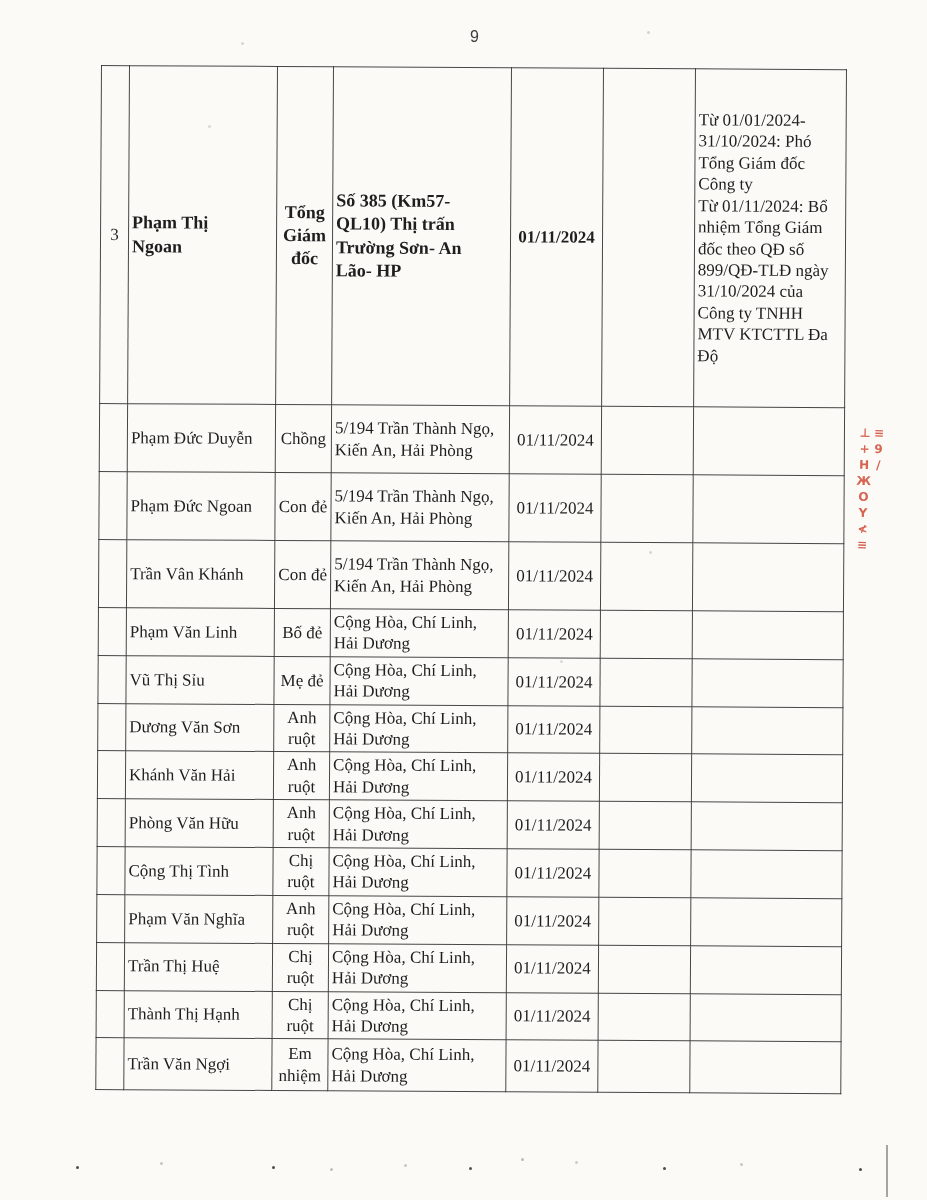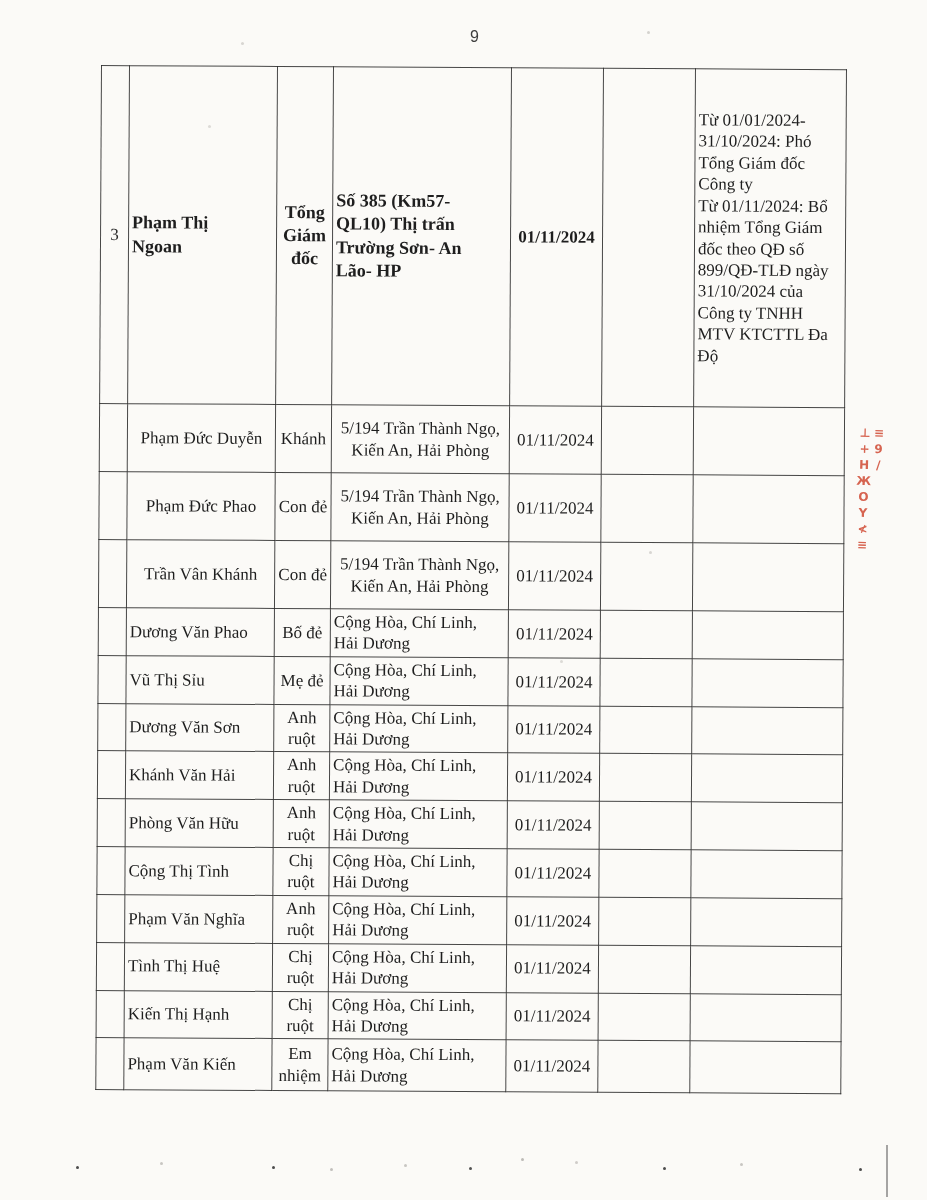--- a/index.html
+++ b/index.html
@@ -51,21 +51,21 @@
   col.c1 { width: 28px; }
   col.c2 { width: 148px; }
   col.c3 { width: 56px; }
   col.c4 { width: 178px; }
   col.c5 { width: 92px; }
   col.c6 { width: 92px; }
   col.c7 { width: 151px; }
 
   
   tr.r-tall  td { height: 333px; }
-  tr.r-3line td { height: 63px; text-align: center; }
+  tr.r-3line td { height: 63px; }
   tr.r-2line td { height: 42px; }
   tr.r-last  td { height: 47px; }
 
   .c-stt  { text-align: center; font-size: 16px; color: #2a2a2a; }
   .c-name { text-align: left; padding-left: 5px; }
   .c-rel  { text-align: center; padding: 2px 1px; }
   .c-addr { text-align: left; padding-left: 4px; padding-right: 2px; }
   .c-date { text-align: center; padding: 0; }
   .c-note {
     text-align: left;
@@ -160,47 +160,47 @@
           <td class="c-rel">Tổng Giám đốc</td>
           <td class="c-addr">Số 385 (Km57-QL10) Thị trấn Trường Sơn- An Lão- HP</td>
           <td class="c-date">01/11/2024</td>
           <td class="c-extra"></td>
           <td class="c-note">Từ 01/01/2024-31/10/2024: Phó Tổng Giám đốc Công ty
 Từ 01/11/2024: Bổ nhiệm Tổng Giám đốc theo QĐ số 899/QĐ-TLĐ ngày 31/10/2024 của Công ty TNHH MTV KTCTTL Đa Độ</td>
         </tr>
         <tr class="r-3line">
           <td class="c-stt"></td>
           <td class="c-name">Phạm Đức Duyễn</td>
-          <td class="c-rel">Khánh</td>
+          <td class="c-rel">Chồng</td>
           <td class="c-addr">5/194 Trần Thành Ngọ, Kiến An, Hải Phòng</td>
           <td class="c-date">01/11/2024</td>
           <td class="c-extra"></td>
           <td class="c-note"></td>
         </tr>
         <tr class="r-3line">
           <td class="c-stt"></td>
-          <td class="c-name">Phạm Đức Phao</td>
+          <td class="c-name">Phạm Đức Ngoan</td>
           <td class="c-rel">Con đẻ</td>
           <td class="c-addr">5/194 Trần Thành Ngọ, Kiến An, Hải Phòng</td>
           <td class="c-date">01/11/2024</td>
           <td class="c-extra"></td>
           <td class="c-note"></td>
         </tr>
         <tr class="r-3line">
           <td class="c-stt"></td>
           <td class="c-name">Trần Vân Khánh</td>
           <td class="c-rel">Con đẻ</td>
           <td class="c-addr">5/194 Trần Thành Ngọ, Kiến An, Hải Phòng</td>
           <td class="c-date">01/11/2024</td>
           <td class="c-extra"></td>
           <td class="c-note"></td>
         </tr>
         <tr class="r-2line">
           <td class="c-stt"></td>
-          <td class="c-name">Dương Văn Phao</td>
+          <td class="c-name">Phạm Văn Linh</td>
           <td class="c-rel">Bố đẻ</td>
           <td class="c-addr">Cộng Hòa, Chí Linh, Hải Dương</td>
           <td class="c-date">01/11/2024</td>
           <td class="c-extra"></td>
           <td class="c-note"></td>
         </tr>
         <tr class="r-2line">
           <td class="c-stt"></td>
           <td class="c-name">Vũ Thị Sỉu</td>
           <td class="c-rel">Mẹ đẻ</td>
@@ -249,39 +249,39 @@
           <td class="c-stt"></td>
           <td class="c-name">Phạm Văn Nghĩa</td>
           <td class="c-rel">Anh ruột</td>
           <td class="c-addr">Cộng Hòa, Chí Linh, Hải Dương</td>
           <td class="c-date">01/11/2024</td>
           <td class="c-extra"></td>
           <td class="c-note"></td>
         </tr>
         <tr class="r-2line">
           <td class="c-stt"></td>
-          <td class="c-name">Tình Thị Huệ</td>
+          <td class="c-name">Trần Thị Huệ</td>
           <td class="c-rel">Chị ruột</td>
           <td class="c-addr">Cộng Hòa, Chí Linh, Hải Dương</td>
           <td class="c-date">01/11/2024</td>
           <td class="c-extra"></td>
           <td class="c-note"></td>
         </tr>
         <tr class="r-2line">
           <td class="c-stt"></td>
-          <td class="c-name">Kiến Thị Hạnh</td>
+          <td class="c-name">Thành Thị Hạnh</td>
           <td class="c-rel">Chị ruột</td>
           <td class="c-addr">Cộng Hòa, Chí Linh, Hải Dương</td>
           <td class="c-date">01/11/2024</td>
           <td class="c-extra"></td>
           <td class="c-note"></td>
         </tr>
         <tr class="r-last">
           <td class="c-stt"></td>
-          <td class="c-name">Phạm Văn Kiến</td>
+          <td class="c-name">Trần Văn Ngợi</td>
           <td class="c-rel">Em nhiệm</td>
           <td class="c-addr">Cộng Hòa, Chí Linh, Hải Dương</td>
           <td class="c-date">01/11/2024</td>
           <td class="c-extra"></td>
           <td class="c-note"></td>
         </tr>
       </tbody>
     </table>
   </div>
 

